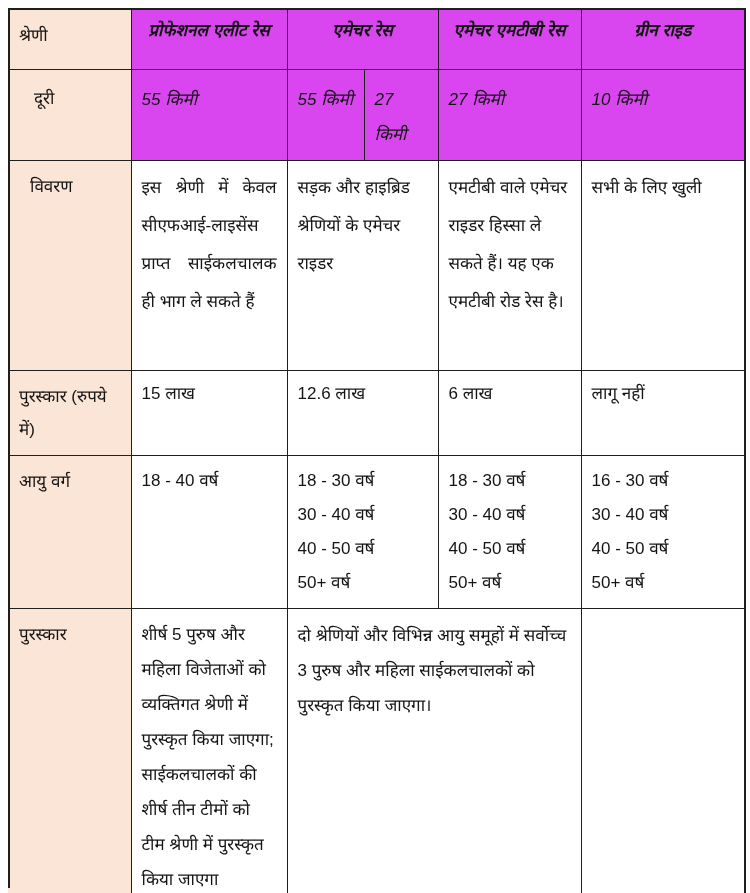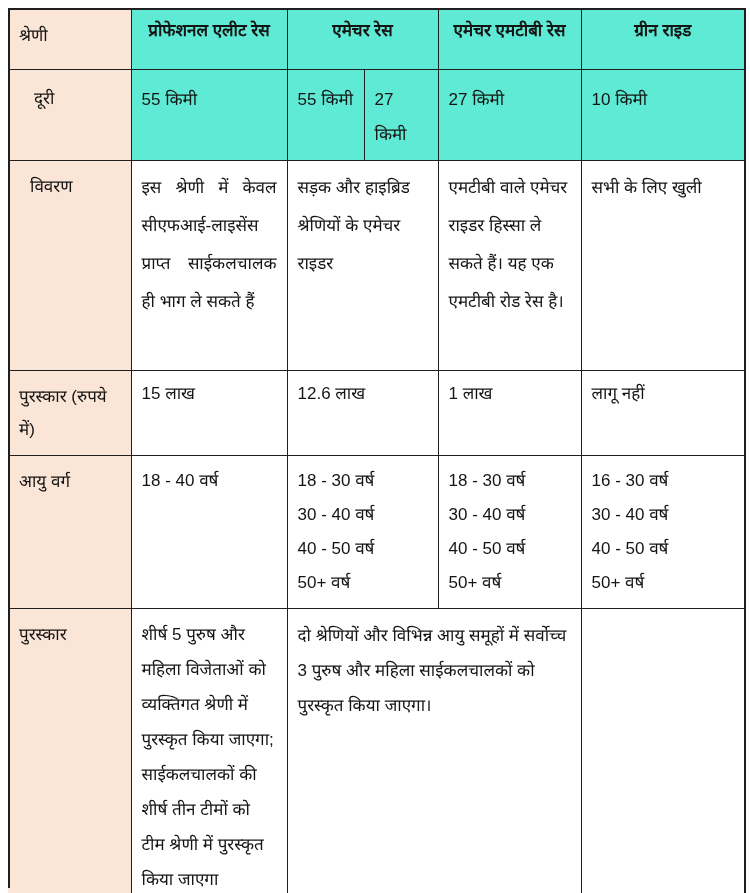--- a/index.html
+++ b/index.html
@@ -28,21 +28,21 @@
   td {
     border: 1.5px solid #1f1f1f;
     vertical-align: top;
     padding: 8px 10px;
     font-size: 17px;
     line-height: 1.55;
     text-align: left;
     word-wrap: break-word;
   }
   .label-cell { background: #fbe5d6; padding: 9px 9px; line-height: 34px; }
-  .green { background: #5eead4; }
+  .green { background: #d946ef; font-style: italic; }
   .hdr { font-weight: bold; text-align: center; line-height: 26px; }
   .center { }
 
   tr.r-header  { height: 60px; }
   tr.r-dist    { height: 74px; }
   tr.r-details { height: 210px; }
   tr.r-prize   { height: 61px; }
   tr.r-age     { height: 137px; }
   tr.r-awards  { height: 334px; }
 
@@ -105,21 +105,21 @@
       <td class="justify">इस श्रेणी में केवल सीएफआई-लाइसेंस प्राप्त साईकलचालक ही भाग ले सकते हैं</td>
       <td colspan="2">सड़क और हाइब्रिड श्रेणियों के एमेचर राइडर</td>
       <td>एमटीबी वाले एमेचर राइडर हिस्सा ले सकते हैं। यह एक एमटीबी रोड रेस है।</td>
       <td>सभी के लिए खुली</td>
     </tr>
 
     <tr class="r-prize">
       <td class="label-cell">पुरस्कार (रुपये में)</td>
       <td>15 लाख</td>
       <td colspan="2">12.6 लाख</td>
-      <td>1 लाख</td>
+      <td>6 लाख</td>
       <td>लागू नहीं</td>
     </tr>
 
     <tr class="r-age">
       <td class="label-cell">आयु वर्ग</td>
       <td>
         <div class="ln">18 - 40 वर्ष</div>
       </td>
       <td colspan="2">
         <div class="ln">18 - 30 वर्ष</div>

